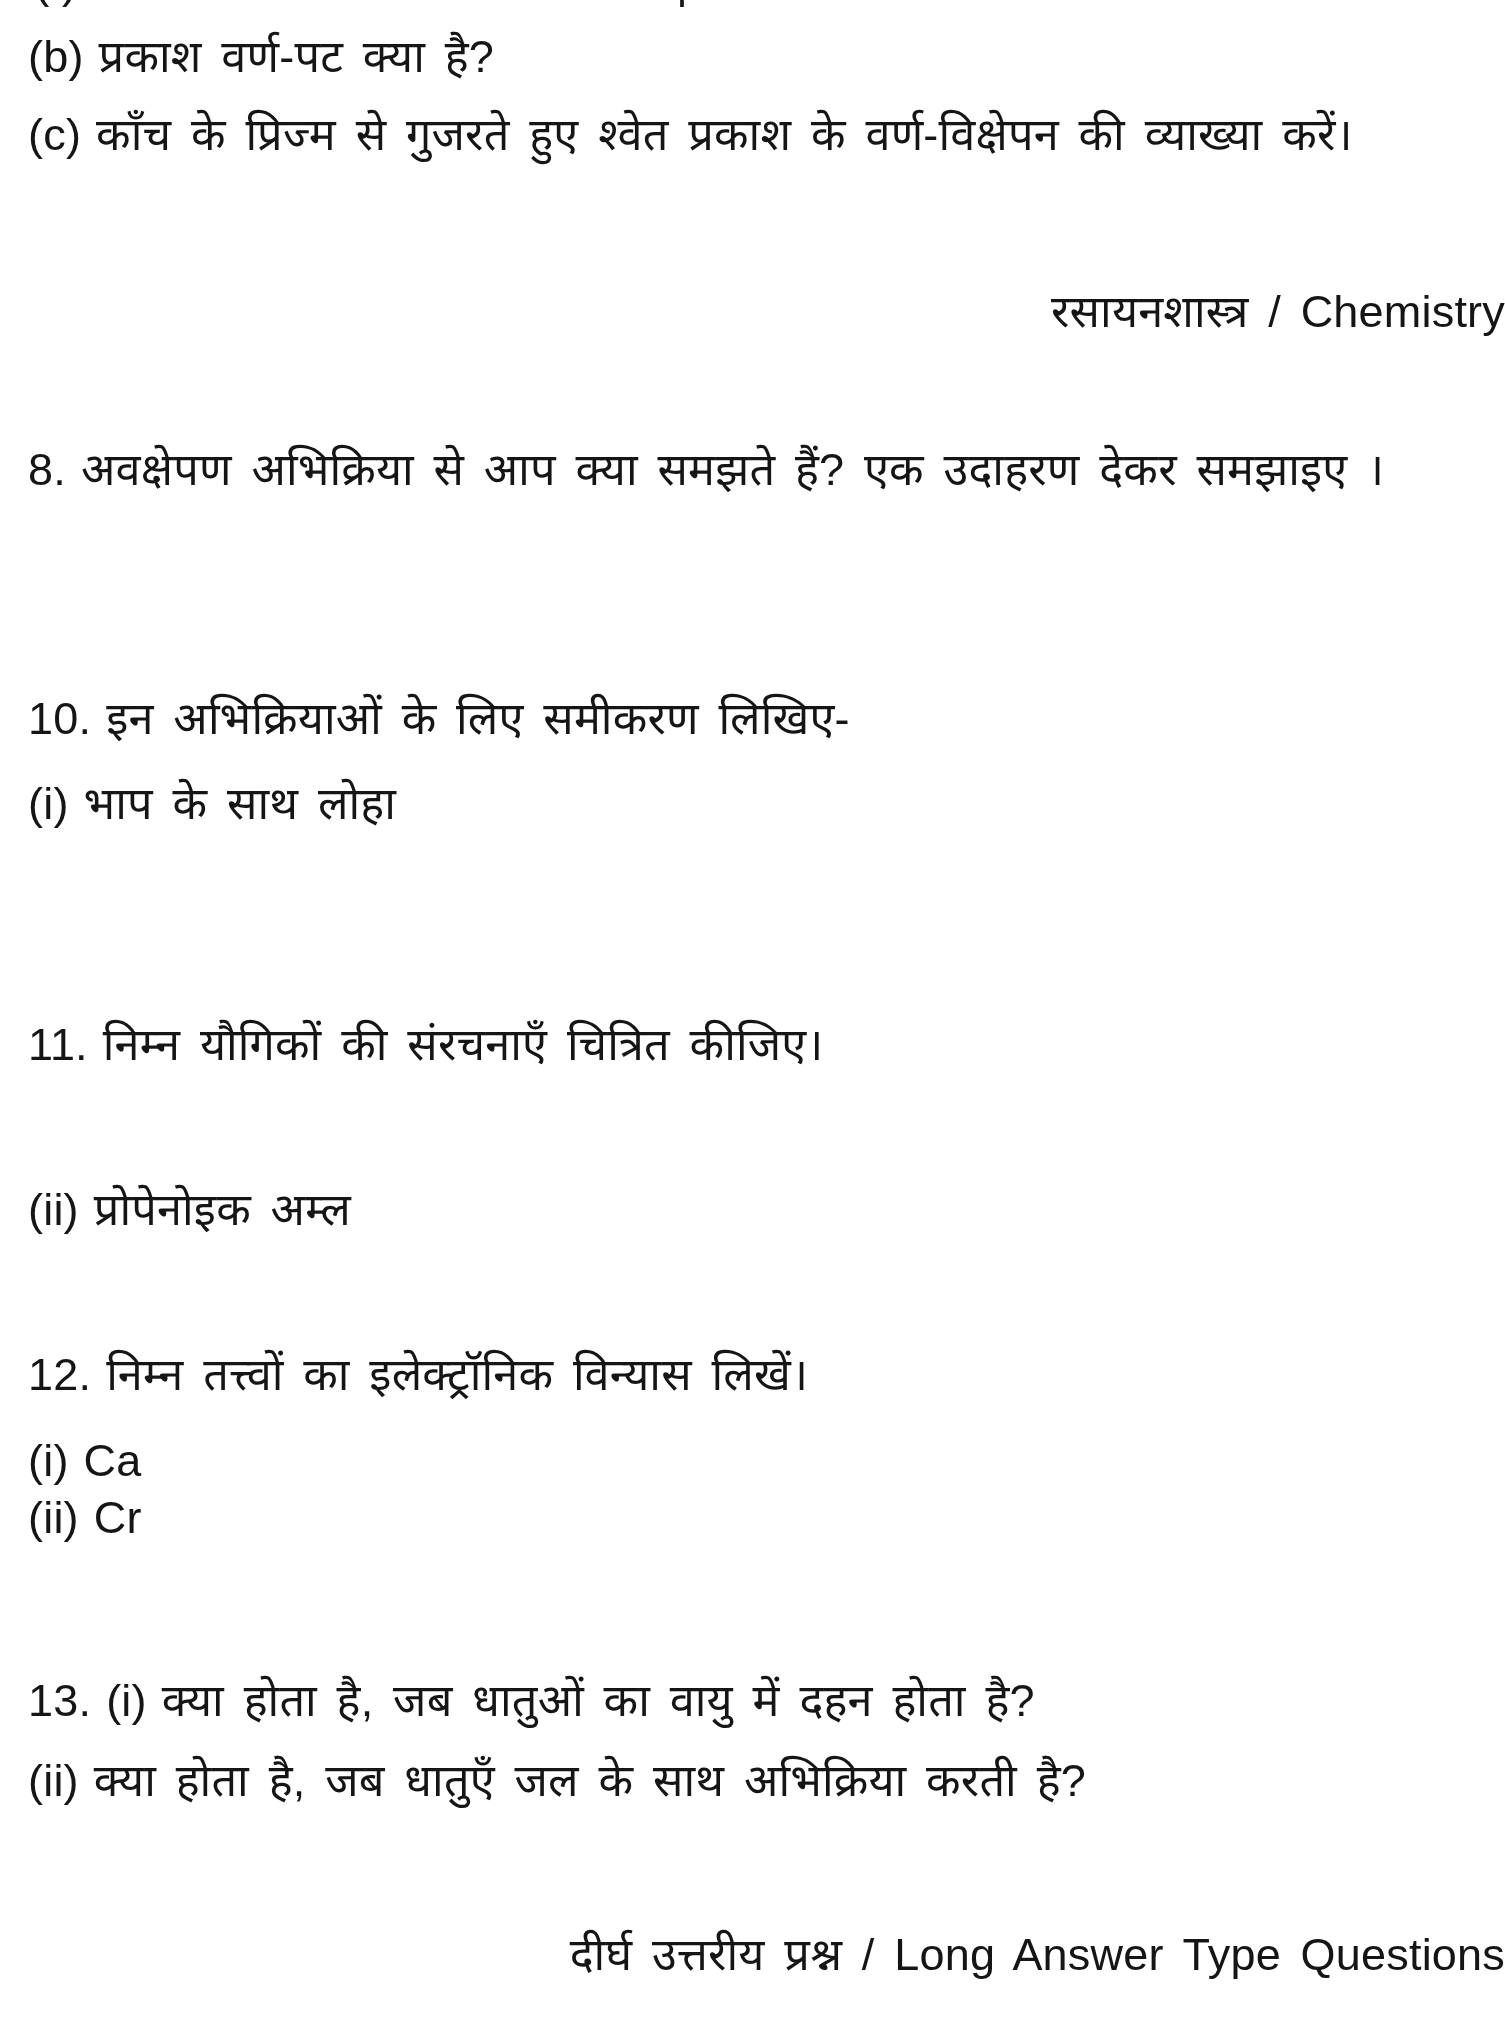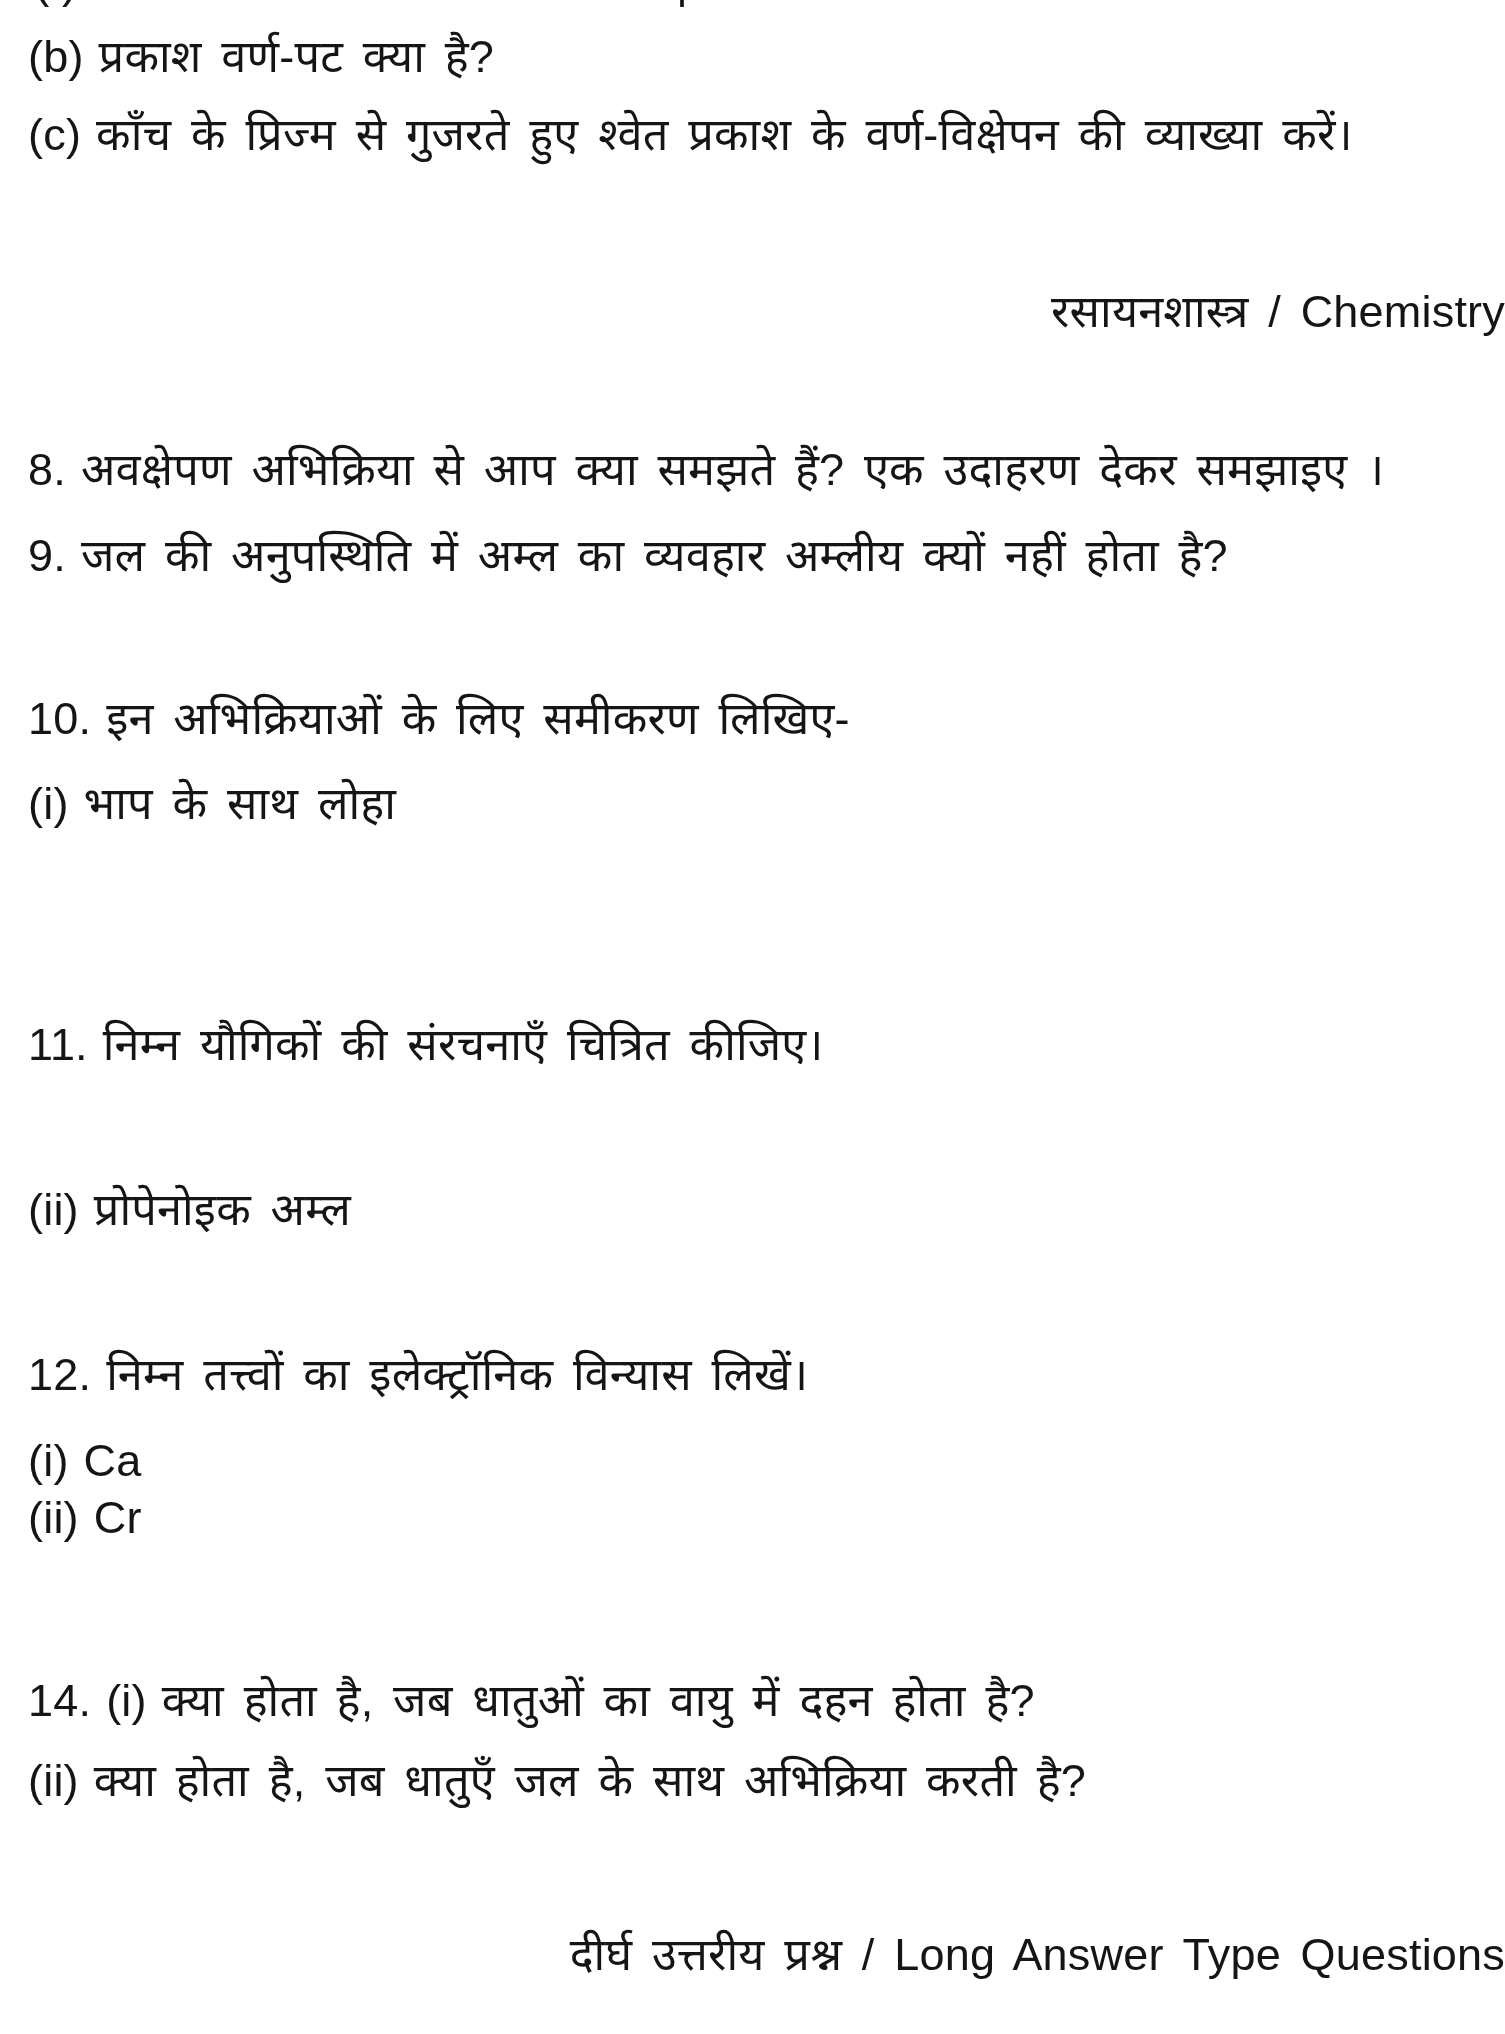--- a/index.html
+++ b/index.html
@@ -68,23 +68,20 @@
   <div class="line" style="top:106px">
     <span class="lbl">(c)</span><span>काँच के प्रिज्म से गुजरते हुए श्वेत प्रकाश के वर्ण-विक्षेपन की व्याख्या करें।</span>
   </div>
 
   <div class="line centered" style="top:283px">रसायनशास्त्र / Chemistry</div>
 
   <div class="line" style="top:441px">
     <span class="num">8.</span><span>अवक्षेपण अभिक्रिया से आप क्या समझते हैं? एक उदाहरण देकर समझाइए ।</span>
   </div>
 
-  <div class="line" style="top:527px">
-    <span class="num">9.</span><span>जल की अनुपस्थिति में अम्ल का व्यवहार अम्लीय क्यों नहीं होता है?</span>
-  </div>
 
   <div class="line" style="top:690px">
     <span class="num">10.</span><span>इन अभिक्रियाओं के लिए समीकरण लिखिए-</span>
   </div>
   <div class="line" style="top:775px">
     <span class="lbl">(i)</span><span>भाप के साथ लोहा</span>
   </div>
 
   <div class="line" style="top:1016px">
     <span class="num">11.</span><span>निम्न यौगिकों की संरचनाएँ चित्रित कीजिए।</span>
@@ -97,21 +94,21 @@
     <span class="num">12.</span><span>निम्न तत्त्वों का इलेक्ट्रॉनिक विन्यास लिखें।</span>
   </div>
   <div class="line" style="top:1432px">
     <span class="lbl">(i)</span><span>Ca</span>
   </div>
   <div class="line" style="top:1489px">
     <span class="lbl">(ii)</span><span>Cr</span>
   </div>
 
   <div class="line" style="top:1672px">
-    <span class="num">14.</span><span class="lbl">(i)</span><span>क्या होता है, जब धातुओं का वायु में दहन होता है?</span>
+    <span class="num">13.</span><span class="lbl">(i)</span><span>क्या होता है, जब धातुओं का वायु में दहन होता है?</span>
   </div>
   <div class="line" style="top:1752px">
     <span class="lbl">(ii)</span><span>क्या होता है, जब धातुएँ जल के साथ अभिक्रिया करती है?</span>
   </div>
 
   <div class="line centered" style="top:1926px">दीर्घ उत्तरीय प्रश्न / Long Answer Type Questions</div>
 
 </div>
 
 </body></html>

